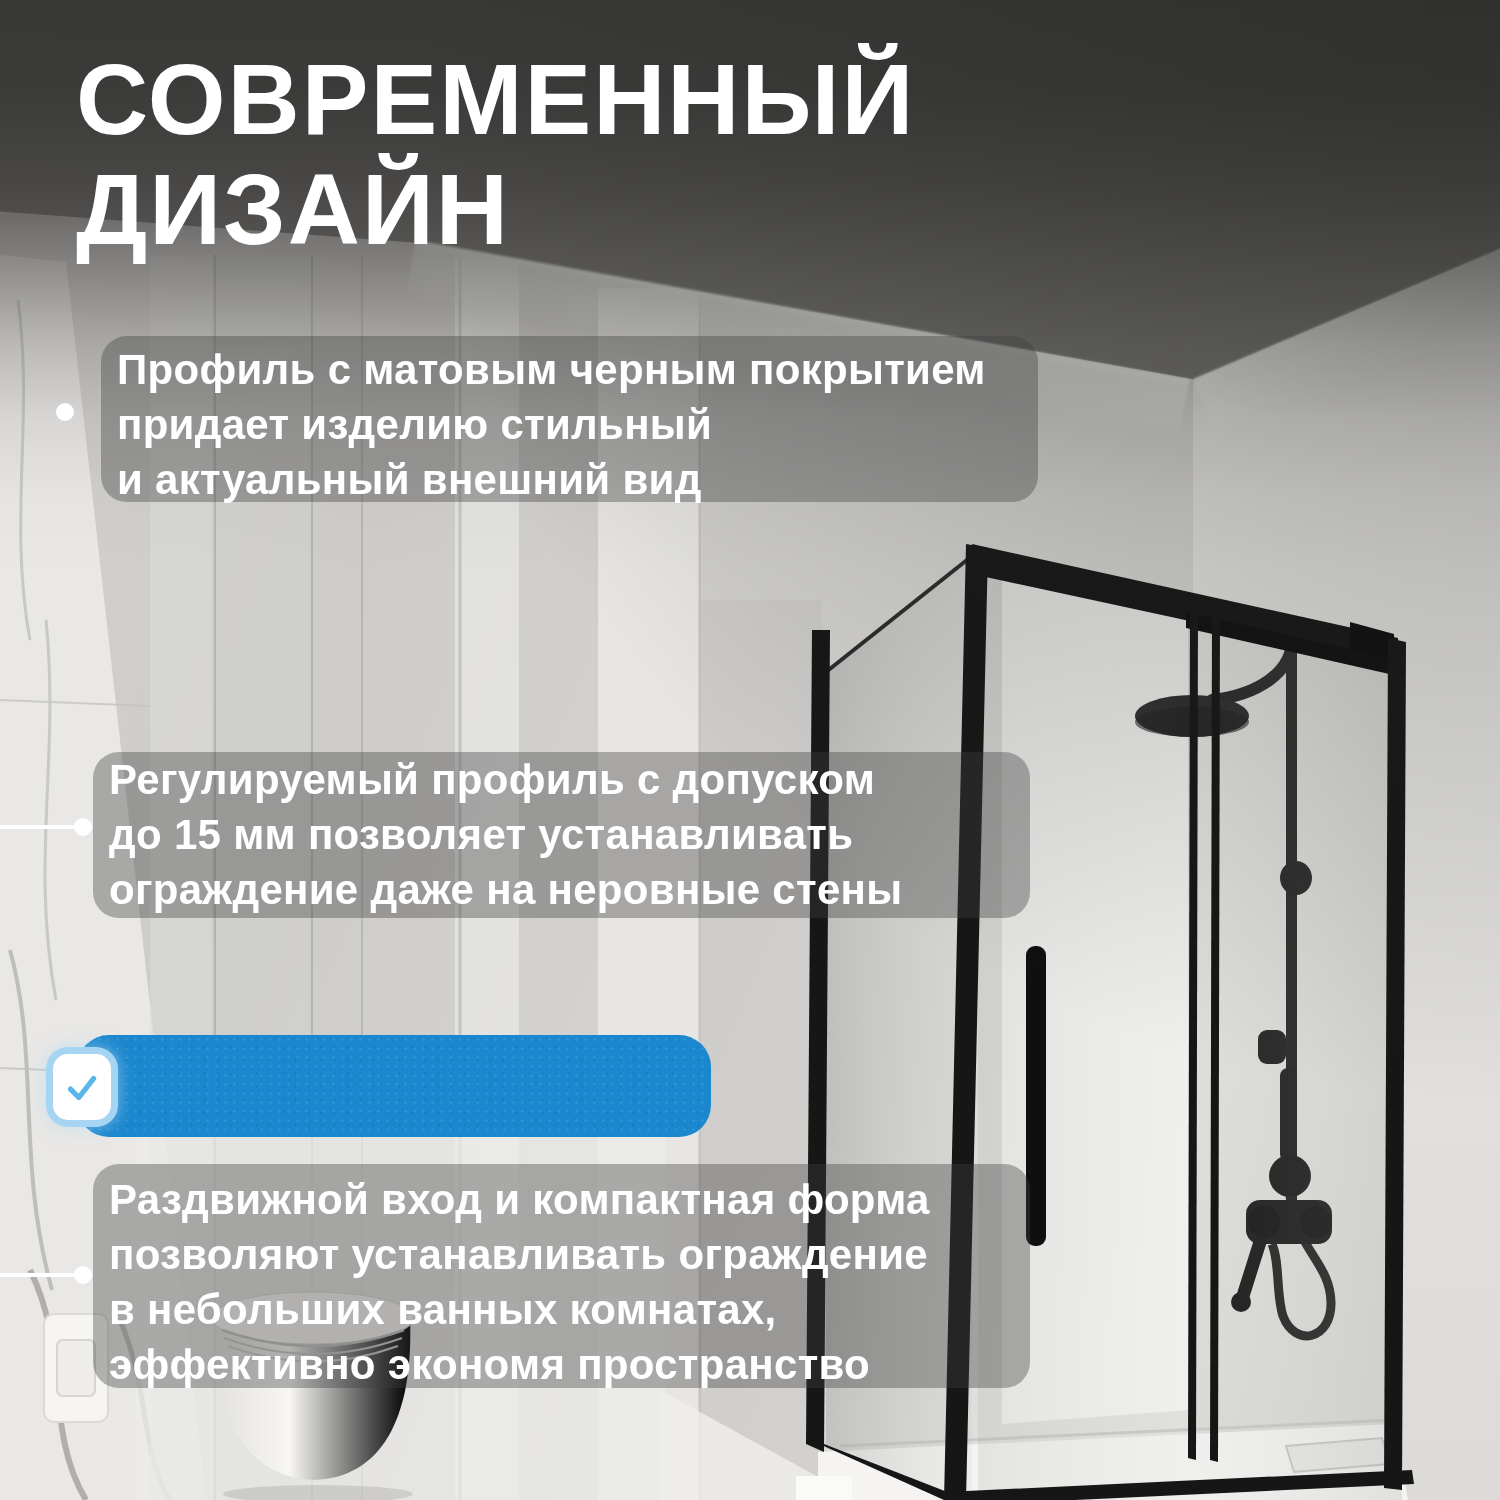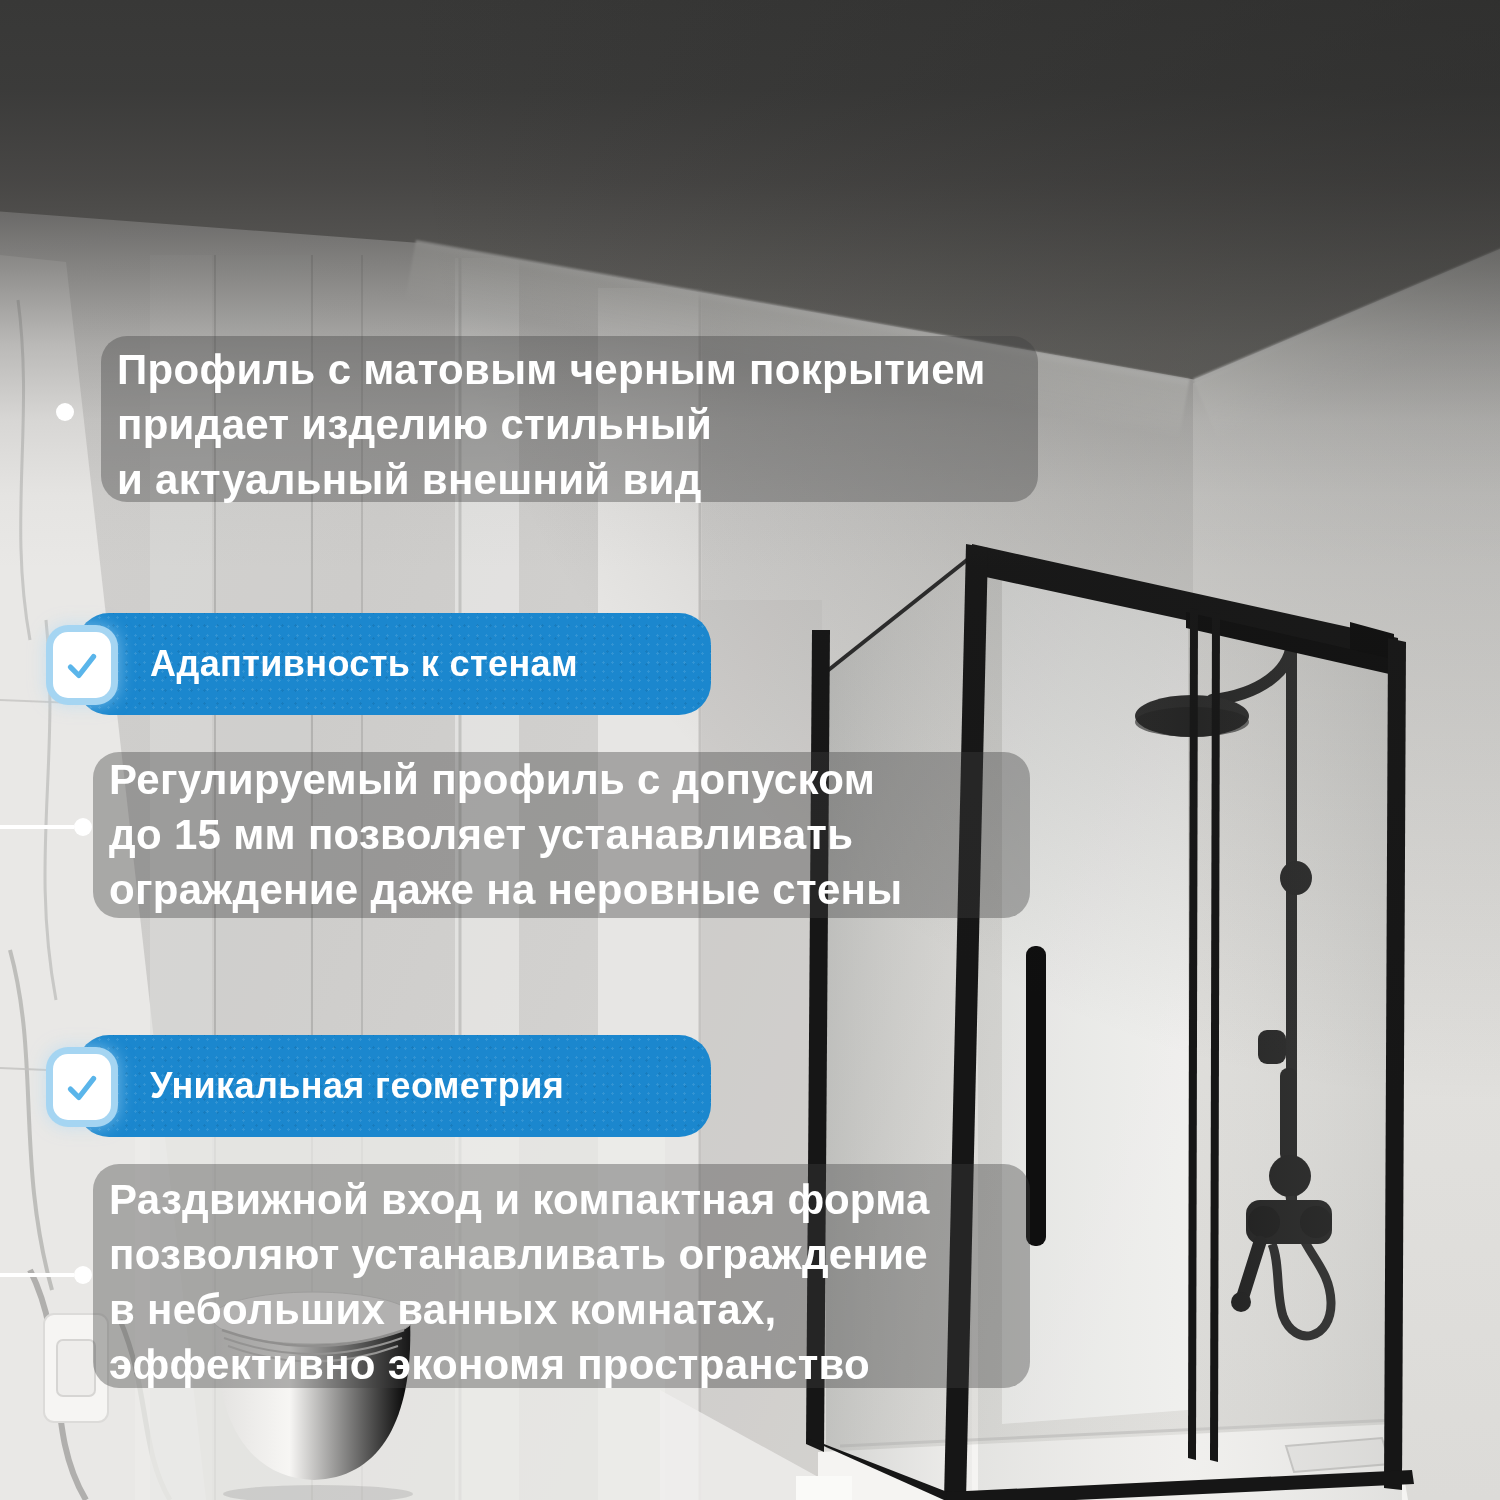--- a/index.html
+++ b/index.html
@@ -192,54 +192,47 @@
         <polygon points="946,1492 1412,1470 1414,1484 948,1506"></polygon>
       </g>
     </g>
   </svg>
 
   <div class="abs ceiling-shade"></div>
   <div class="abs cove cove-left"></div>
   <div class="abs cove cove-right"></div>
   <div class="abs top-fade"></div>
 
+  <h1 class="abs title">СОВРЕМЕННЫЙ
+ДИЗАЙН</h1>
 
   <section class="abs note note-1">
     <p class="note-text">Профиль с матовым черным покрытием
 придает изделию стильный
 и актуальный внешний вид</p>
   </section>
   <span class="abs bullet"></span>
 
-  <div class="abs pill pill-1">
-    <span class="checkbox">
-      <svg viewBox="0 0 40 40">
-        <polyline points="9,22 17,30 31,12"></polyline>
-      </svg>
-    </span>
-    <span class="pill-label">Адаптивность к стенам</span>
-  </div>
 
   <div class="abs connector conn-2">
     <span class="conn-line"></span>
     <span class="conn-dot"></span>
   </div>
   <section class="abs note note-2">
     <p class="note-text">Регулируемый профиль с допуском
 до 15 мм позволяет устанавливать
 ограждение даже на неровные стены</p>
   </section>
 
   <div class="abs pill pill-2">
     <span class="checkbox">
       <svg viewBox="0 0 40 40">
         <polyline points="9,22 17,30 31,12"></polyline>
       </svg>
     </span>
-    <span class="pill-label">Уникальная геометрия</span>
   </div>
 
   <div class="abs connector conn-3">
     <span class="conn-line"></span>
     <span class="conn-dot"></span>
   </div>
   <section class="abs note note-3">
     <p class="note-text">Раздвижной вход и компактная форма
 позволяют устанавливать ограждение
 в небольших ванных комнатах,

